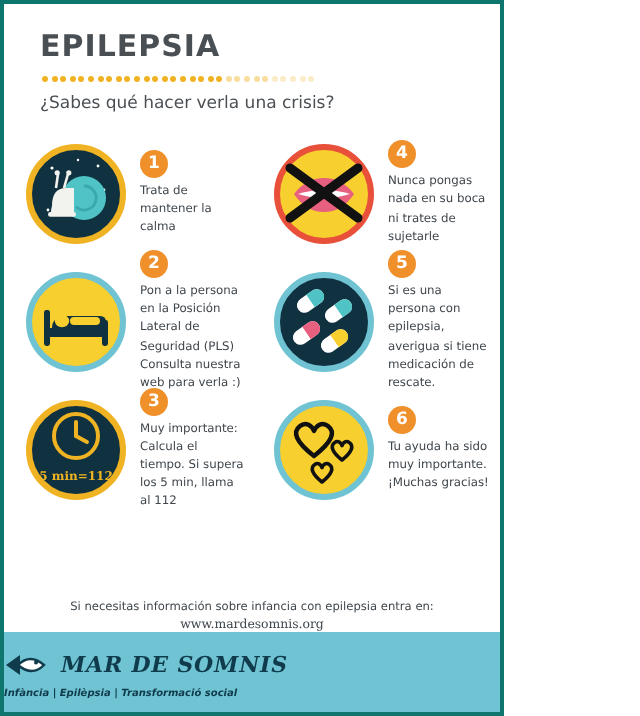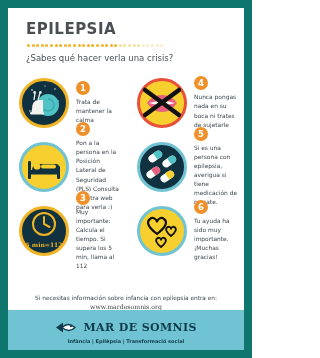--- a/index.html
+++ b/index.html
@@ -6,21 +6,21 @@
   body{
     width:252px;height:358px;
     background:#ffffff;
     font-family:"Liberation Sans", sans-serif;
     overflow:hidden;
     position:relative;
   }
   .page{
     position:absolute;inset:0;
     box-sizing:border-box;
-    border:8px solid #0f766e;
+    border:2px solid #0f766e;
     background:#ffffff;
   }
   
   .header{padding:12px 0 0 18px;}
   .title{
     font-size:15px;letter-spacing:.5px;
     color:#4a4f54;font-weight:600;
     font-family:"DejaVu Sans", sans-serif;
   }
   .dotrow{
@@ -92,21 +92,21 @@
     font-family:"DejaVu Serif", serif;
   }
   .wave{
     position:absolute;left:0;right:0;bottom:0;height:40px;
     background:#6fc3d2;overflow:hidden;
   }
   .wave .crest{
     position:absolute;top:-7px;left:-4px;width:264px;height:14px;
   }
   .logo{
-    position:absolute;left:0;right:0;top:8px;text-align:center;
+    position:absolute;left:0;right:0;top:8px;text-align:left;font-style:italic;
   }
   .logo-name{
     font-size:11px;color:#0f3b4c;font-weight:700;
     font-family:"DejaVu Serif", serif;letter-spacing:.4px;
     display:inline-block;vertical-align:middle;
   }
   .logo-tag{
     font-size:5px;color:#0f3b4c;margin-top:2px;font-weight:700;
     font-family:"DejaVu Sans", sans-serif;
   }

